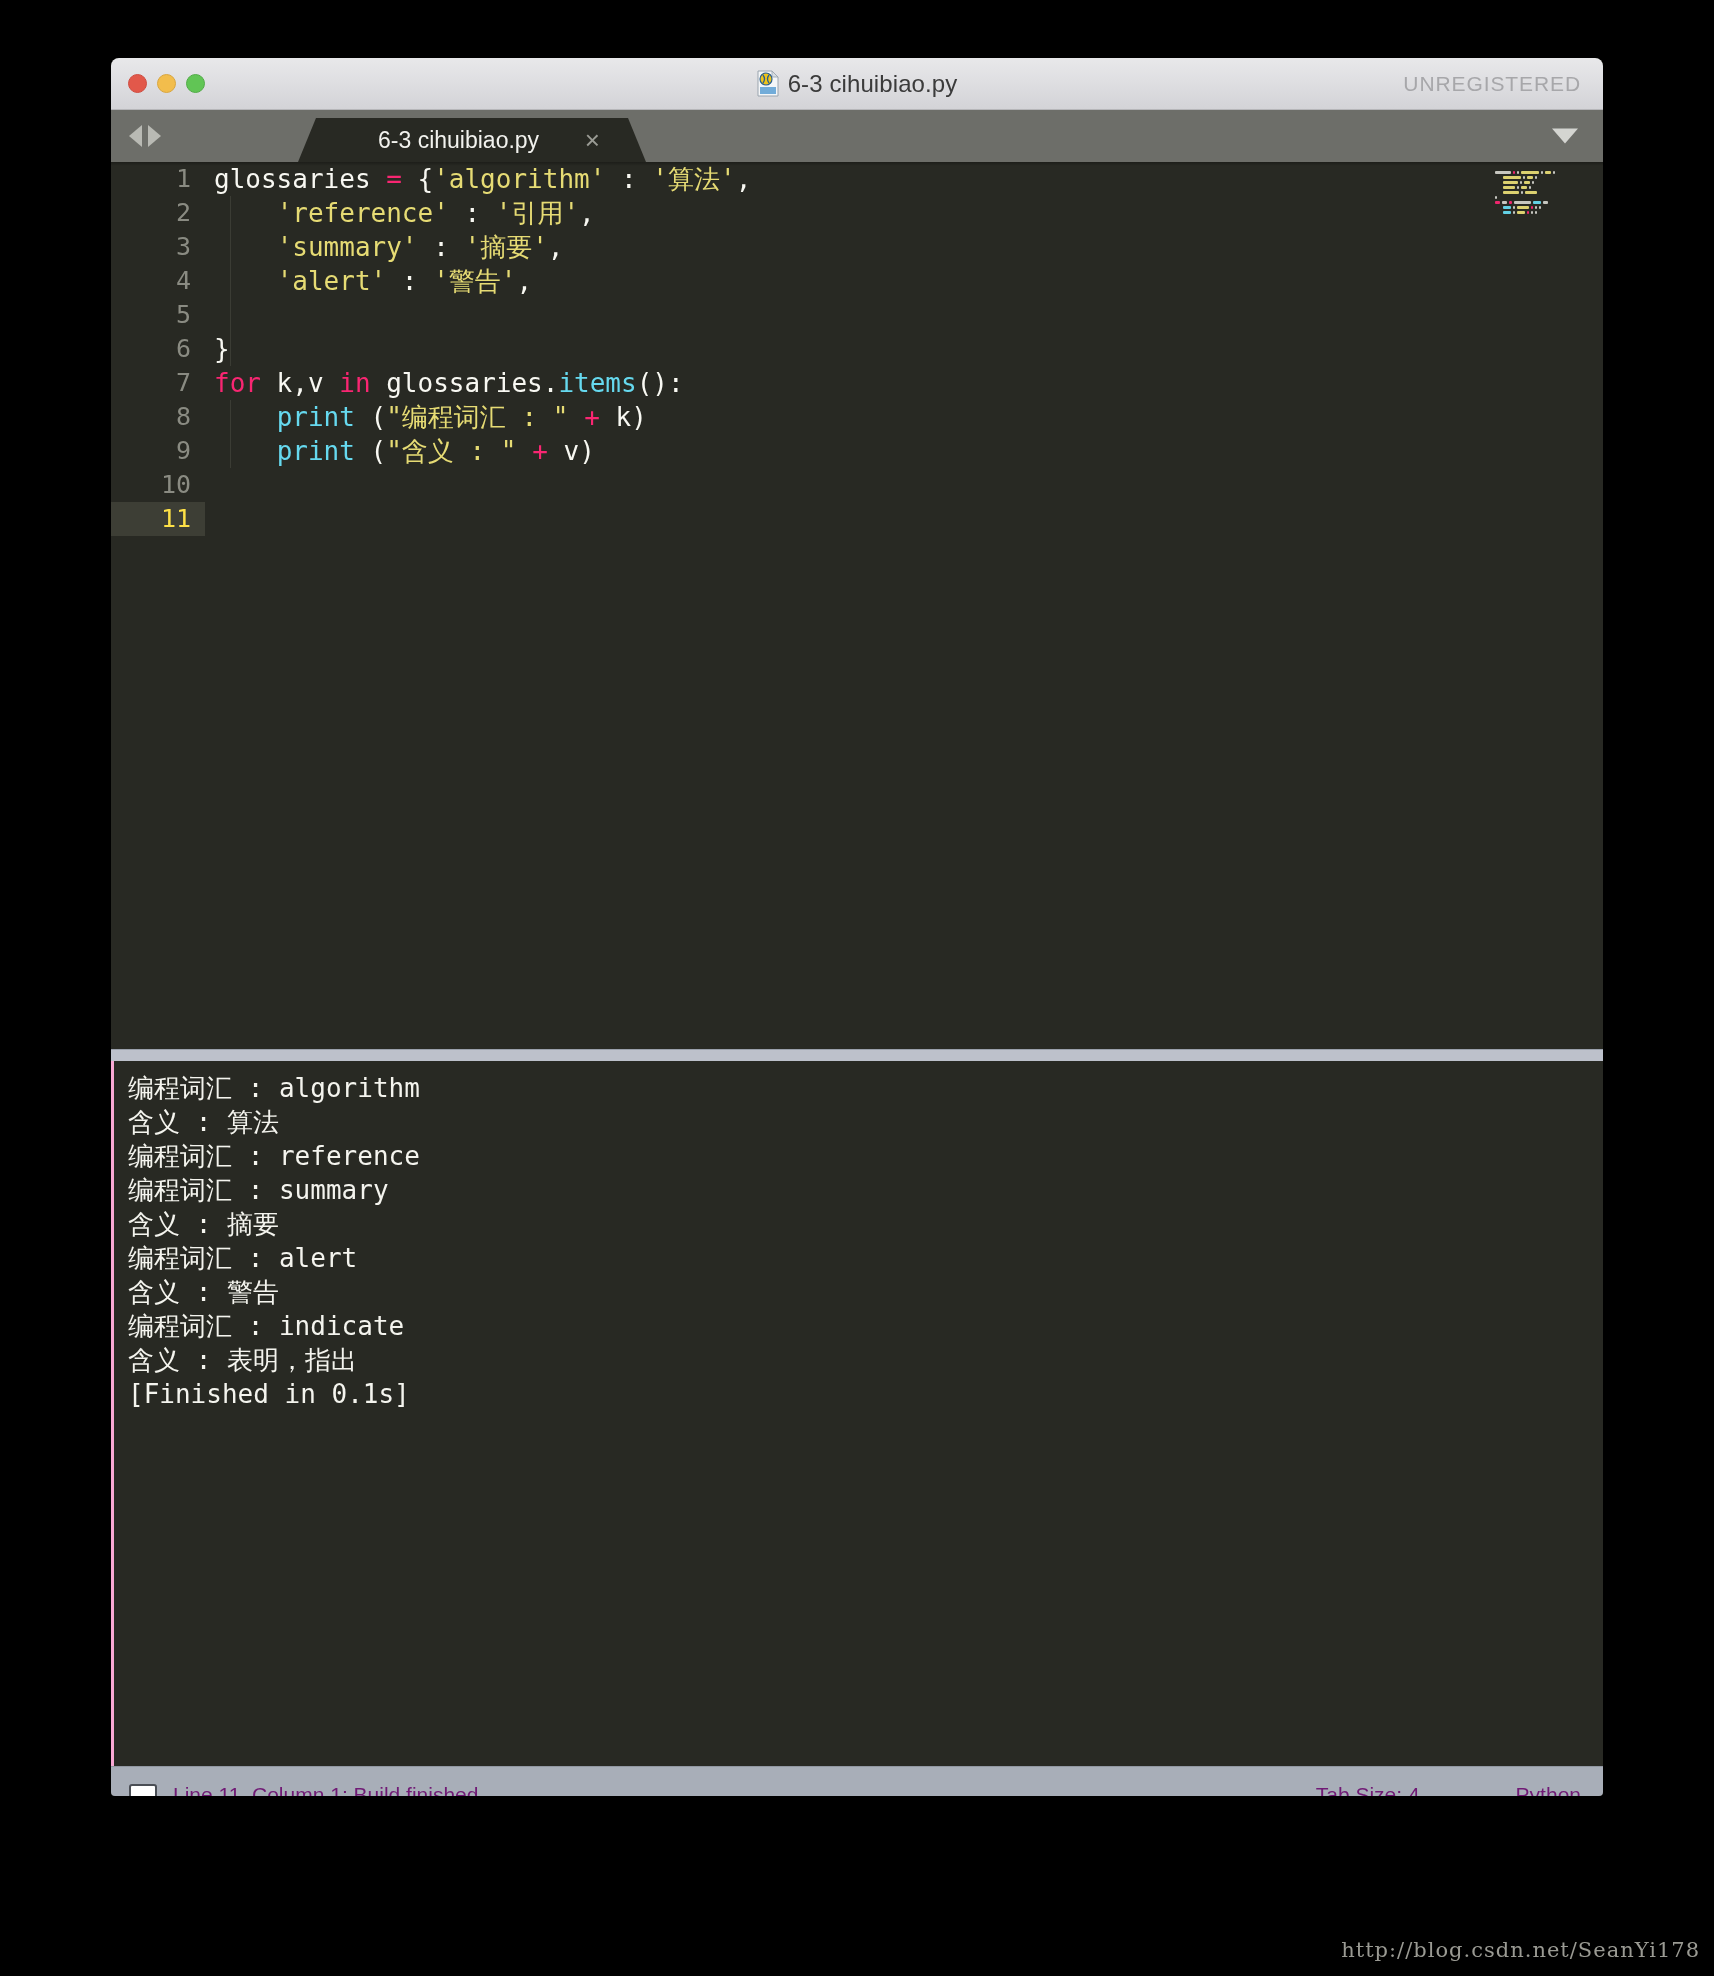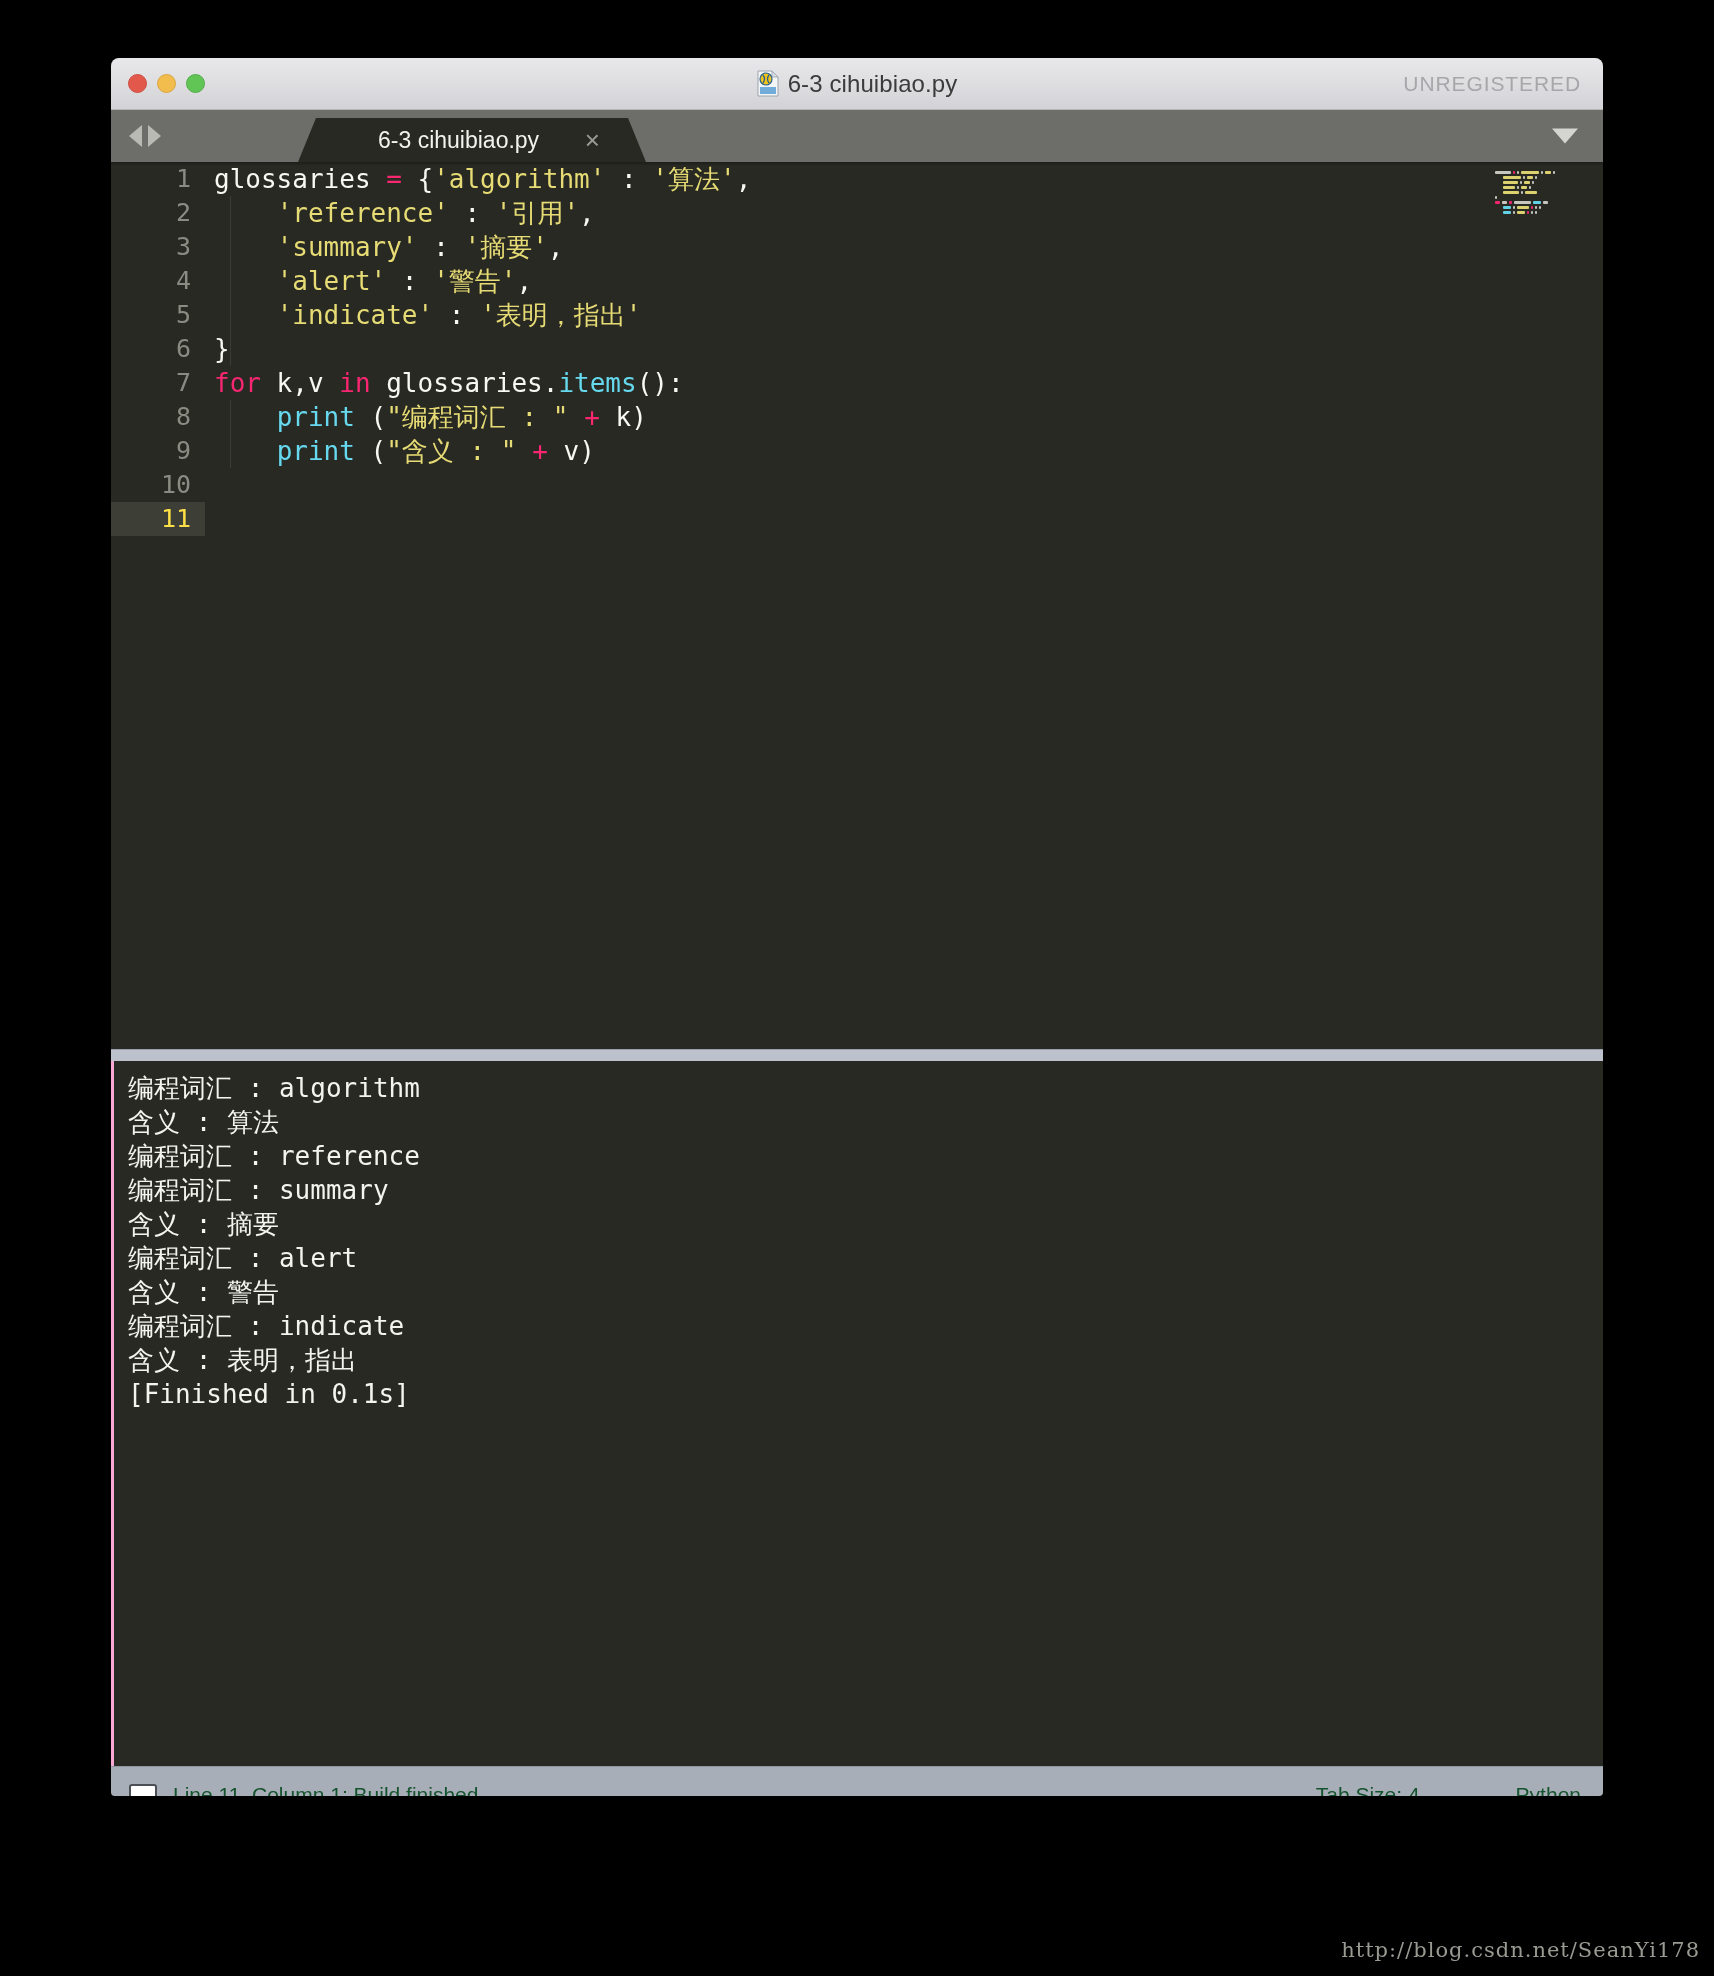--- a/index.html
+++ b/index.html
@@ -258,21 +258,21 @@
   }
 
   
   .statusbar {
     position: relative;
     height: 55px;
     background: #a8aeb8;
     border-top: 1px solid #9197a1;
     display: flex;
     align-items: center;
-    color: #14532d;
+    color: #701a75;
     font-size: 21px;
   }
   .sb-icon {
     margin-left: 18px;
     width: 28px;
     height: 22px;
     border: 2px solid #4a4e55;
     border-radius: 3px;
     box-sizing: border-box;
     background: linear-gradient(to bottom, #ffffff 0%, #ffffff 62%, #6e737c 62%, #6e737c 100%);
@@ -340,21 +340,21 @@
 
     <div class="editor">
       <div class="editor-scroll-shadow"></div>
       <div class="indent-guide" style="top:34px;height:170px;"></div>
       <div class="indent-guide" style="top:238px;height:68px;"></div>
       <div class="code-wrap" id="code-wrap">
           <div class="code-line"><span class="gutter">1</span><span class="code-text"><span class="t-var">glossaries </span><span class="t-op">=</span><span class="t-punct"> {</span><span class="t-str">'algorithm'</span><span class="t-punct"> : </span><span class="t-str">'算法'</span><span class="t-punct">,</span></span></div>
           <div class="code-line"><span class="gutter">2</span><span class="code-text"><span class="t-punct">    </span><span class="t-str">'reference'</span><span class="t-punct"> : </span><span class="t-str">'引用'</span><span class="t-punct">,</span></span></div>
           <div class="code-line"><span class="gutter">3</span><span class="code-text"><span class="t-punct">    </span><span class="t-str">'summary'</span><span class="t-punct"> : </span><span class="t-str">'摘要'</span><span class="t-punct">,</span></span></div>
           <div class="code-line"><span class="gutter">4</span><span class="code-text"><span class="t-punct">    </span><span class="t-str">'alert'</span><span class="t-punct"> : </span><span class="t-str">'警告'</span><span class="t-punct">,</span></span></div>
-          <div class="code-line"><span class="gutter">5</span><span class="code-text"><span class="t-punct">    </span><span class="t-str">'indicate'</span><span class="t-punct"> : </span><span class="t-str">'表明，指出'</span></span></div>
+          <div class="code-line"><span class="gutter">5</span></div>
           <div class="code-line"><span class="gutter">6</span><span class="code-text"><span class="t-punct">}</span></span></div>
           <div class="code-line"><span class="gutter">7</span><span class="code-text"><span class="t-kw">for</span><span class="t-var"> k,v </span><span class="t-kw">in</span><span class="t-var"> glossaries.</span><span class="t-fn">items</span><span class="t-punct">():</span></span></div>
           <div class="code-line"><span class="gutter">8</span><span class="code-text"><span class="t-punct">    </span><span class="t-fn">print</span><span class="t-punct"> (</span><span class="t-str">"编程词汇 : "</span><span class="t-op"> + </span><span class="t-var">k</span><span class="t-punct">)</span></span></div>
           <div class="code-line"><span class="gutter">9</span><span class="code-text"><span class="t-punct">    </span><span class="t-fn">print</span><span class="t-punct"> (</span><span class="t-str">"含义 : "</span><span class="t-op"> + </span><span class="t-var">v</span><span class="t-punct">)</span></span></div>
           <div class="code-line"><span class="gutter">10</span><span class="code-text"></span></div>
           <div class="code-line active"><span class="gutter">11</span><span class="code-text"></span></div>
         </div>
       <div class="minimap" id="minimap">
           <div class="mm-line">
             <span class="mm-seg" style="background: rgb(207, 207, 200); width: 16px;"></span>

